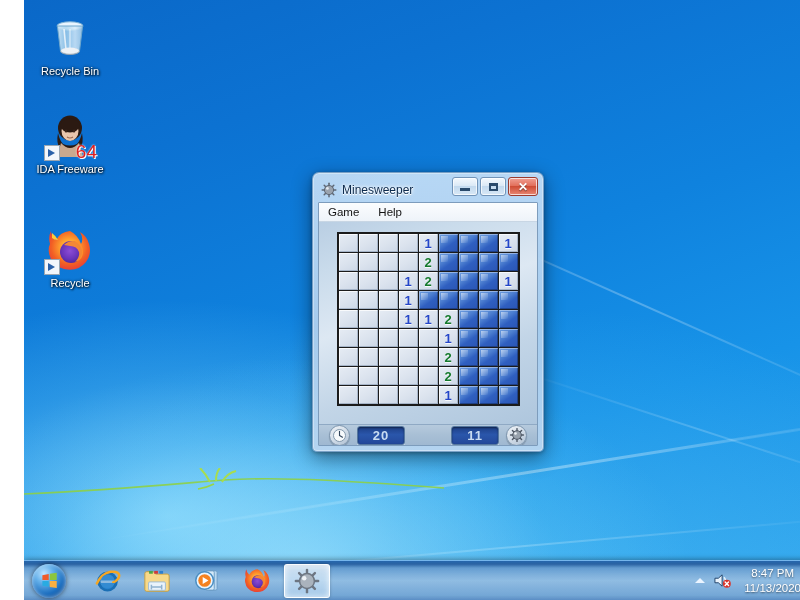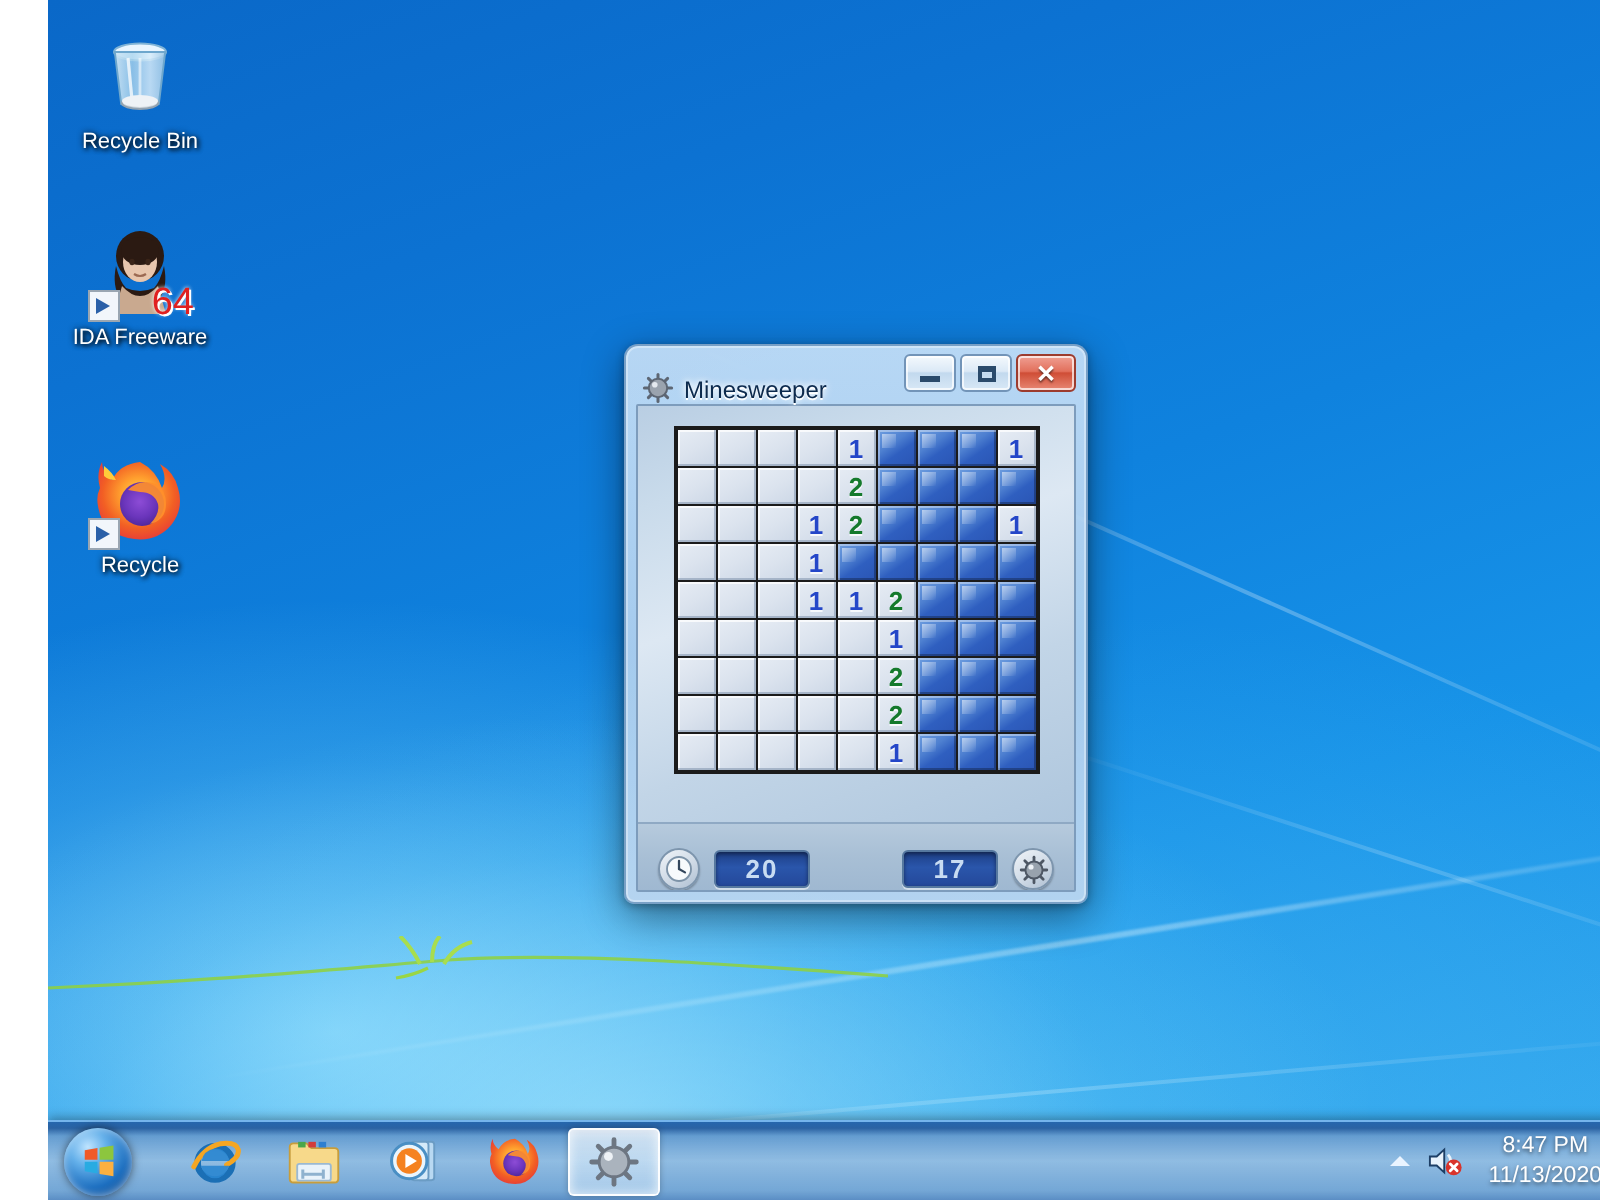--- a/index.html
+++ b/index.html
@@ -87,21 +87,21 @@
     border-radius: 7px 7px 5px 5px;
     background: linear-gradient(180deg, rgba(196,222,246,0.93) 0%, rgba(176,208,238,0.93) 55%, rgba(188,214,240,0.93) 100%);
     border: 1px solid rgba(110,150,190,.85);
     box-shadow: 0 0 0 1px rgba(255,255,255,.35) inset,
                 0 6px 20px rgba(0,0,0,.45),
                 0 1px 4px rgba(0,0,0,.3);
     padding: 5px 5px 5px 5px;
     display: flex; flex-direction: column;
   }
   #title-bar {
-    height: 24px; display: flex; align-items: flex-end;
+    height: 24px; display: flex; align-items: center;
     position: relative; padding-left: 3px;
   }
   #title-icon { width: 16px; height: 16px; margin-right: 5px; flex: 0 0 auto; }
   #title-text {
     font-size: 12px; color: #0c2a4d; white-space: nowrap;
     text-shadow: 0 0 3px #fff, 0 0 5px #fff, 0 1px 0 #fff;
   }
   #win-buttons { position: absolute; right: 0px; top: -1px; display: flex; gap: 2px; }
   .win-btn {
     width: 26px; height: 19px;
@@ -179,21 +179,21 @@
     content: "";
     position: absolute; left: 2px; top: 2px;
     width: 7px; height: 7px;
     background: linear-gradient(135deg, rgba(255,255,255,.55), rgba(255,255,255,0));
   }
   .n1 { color: #2446c8; text-shadow: 0 1px 0 rgba(255,255,255,.8); }
   .n2 { color: #157a2c; text-shadow: 0 1px 0 rgba(255,255,255,.8); }
 
   
   #status-bar {
-    height: 34px; display: flex; align-items: flex-end;
+    height: 21px; display: flex; align-items: center;
     justify-content: space-between;
     padding: 0 10px;
     background: linear-gradient(180deg, #b6cadd 0%, #a8bfd5 50%, #9fb8d1 100%);
     border-top: 1px solid #8fa9c4;
   }
   .counter {
     width: 48px; height: 19px;
     background: linear-gradient(180deg, #1d3f86 0%, #2a56ab 45%, #24489a 100%);
     border: 1px solid #56789f;
     border-radius: 3px;
@@ -384,20 +384,24 @@
           <div class="box-max"></div>
         </div>
         <div class="win-btn" id="btn-close">
           <span class="x-close">✕</span>
         </div>
       </div>
     </div>
 
     <div id="client">
 
+      <div id="menu-bar">
+        <div class="menu-item">Game</div>
+        <div class="menu-item">Help</div>
+      </div>
 
       <div id="game-area">
         <div id="board">
             <div class="cell revealed"></div>
             <div class="cell revealed"></div>
             <div class="cell revealed"></div>
             <div class="cell revealed"></div>
             <div class="cell revealed n1">1</div>
             <div class="cell covered"></div>
             <div class="cell covered"></div>
@@ -484,21 +488,21 @@
             <svg width="15" height="15" viewBox="0 0 16 16">
               <circle cx="8" cy="8" r="6.4" fill="#f7fafc" stroke="#7d93a8" stroke-width="1"></circle>
               <path d="M8 8 V3.6" stroke="#33465c" stroke-width="1.2" stroke-linecap="round"></path>
               <path d="M8 8 L11.2 9.8" stroke="#33465c" stroke-width="1.2" stroke-linecap="round"></path>
             </svg>
           </div>
           <div class="counter">20</div>
         </div>
 
         <div class="status-group">
-          <div class="counter">17</div>
+          <div class="counter">11</div>
           <div class="round-icon">
             <svg width="16" height="16" viewBox="0 0 16 16">
               <g stroke="#4e5764" stroke-width="1.4" stroke-linecap="round">
                 <path d="M8 1.6 V14.4"></path>
                   <path d="M1.6 8 H14.4"></path>
                 <path d="M3.4 3.4 L12.6 12.6"></path>
                   <path d="M12.6 3.4 L3.4 12.6"></path>
               </g>
               <circle cx="8" cy="8" r="4.3" fill="#98a2ad" stroke="#4e5764" stroke-width="1"></circle>
               <circle cx="6.5" cy="6.5" r="1.3" fill="#eef2f6"></circle>

